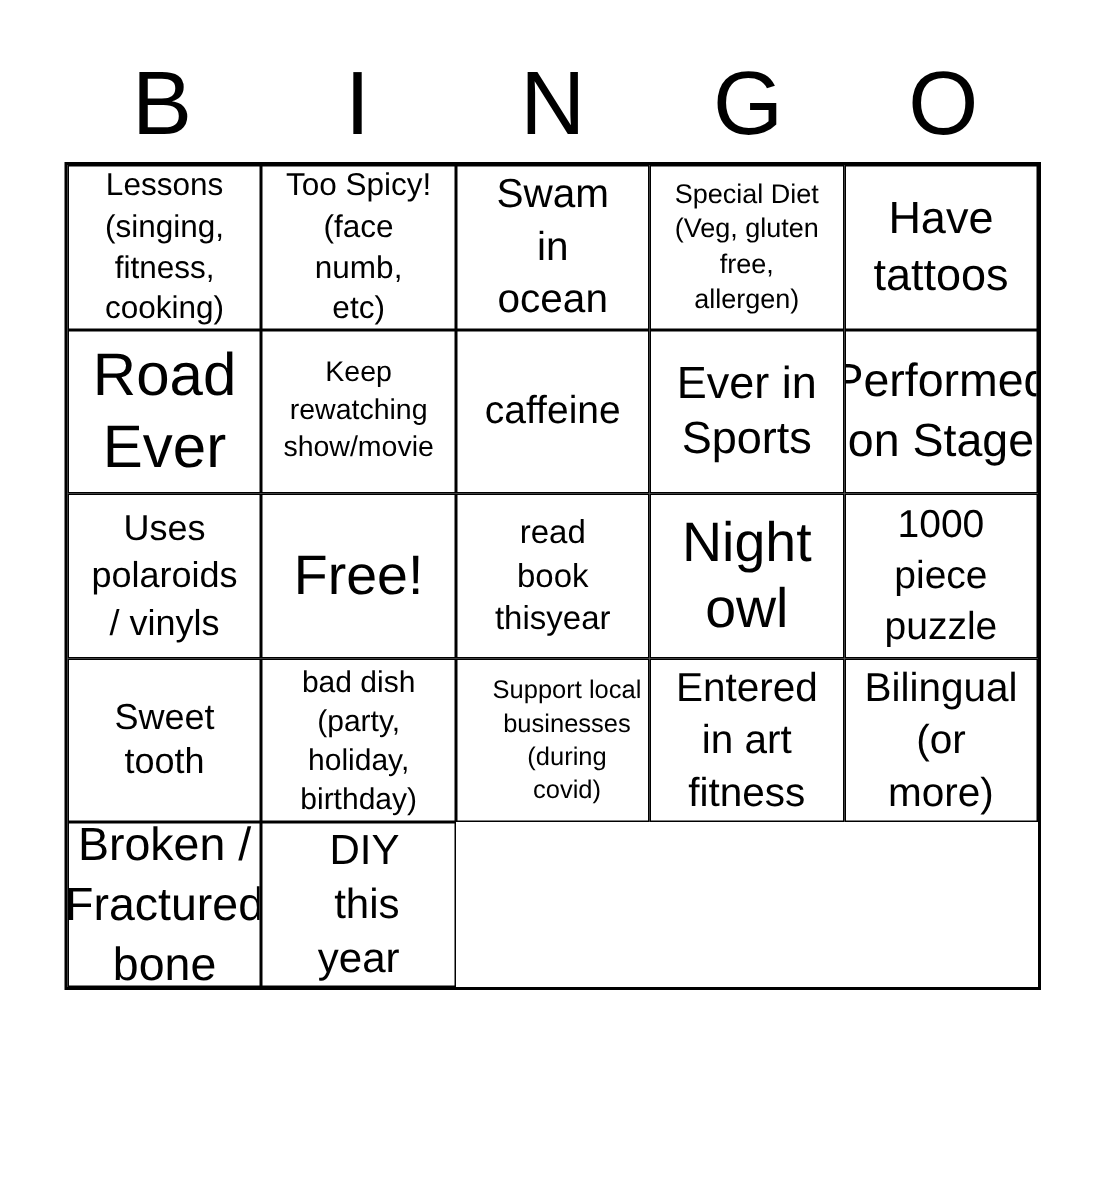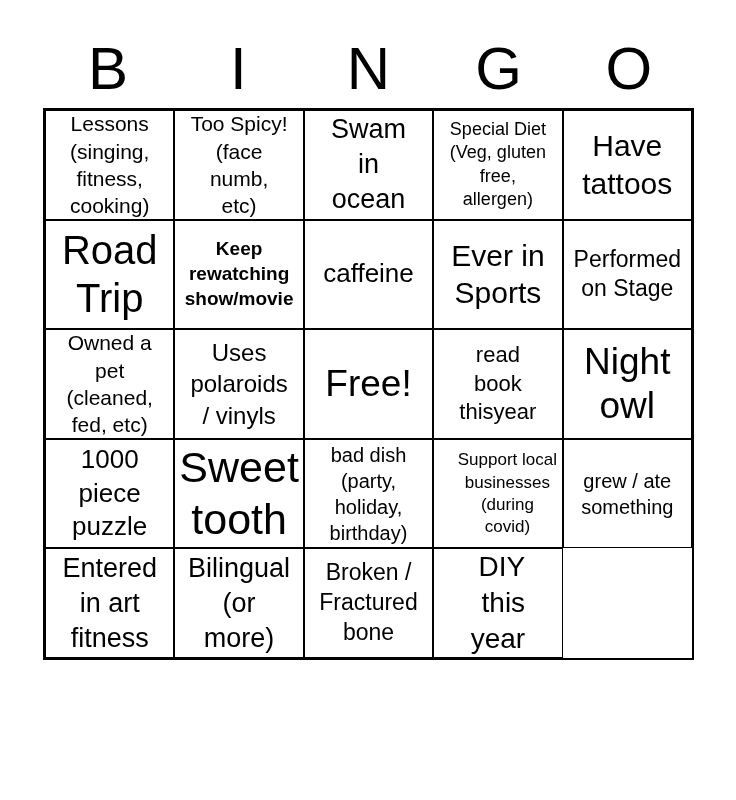--- a/index.html
+++ b/index.html
@@ -48,31 +48,31 @@
     text-align: center;
     white-space: pre-line;
     line-height: 1.3;
     padding: 1px;
     box-sizing: border-box;
     color: #000000;
     overflow: hidden;
   }
   .fs17 { font-size: 17px; padding-left: 20px; }
   .fs18 { font-size: 18px; }
-  .fs19 { font-size: 19px; font-weight: bold; }
+  .fs19 { font-size: 19px; }
   .fs20 { font-size: 20px; }
   .fs21 { font-size: 21px; }
-  .fs23 { font-size: 23px; }
+  .fs23 { font-size: 31px; }
   .fs24 { font-size: 24px; }
   .fs25 { font-size: 22px; }
   .fs26 { font-size: 26px; }
   .fs27 { font-size: 27px; }
   .fs28 { font-size: 28px; text-align: right; }
   .fs30 { font-size: 30px; line-height: 1.25; }
-  .fs34 { font-size: 43px; line-height: 1.2; }
+  .fs34 { font-size: 24px; line-height: 1.2; }
   .fs37 { font-size: 37px; line-height: 1.2; }
   .fs40 { font-size: 40px; line-height: 1.2; }
 </style>
 </head>
 <body>
 
 <div class="page">
 
   <div class="bingo-title">
     <span>B</span>
@@ -95,34 +95,30 @@
 in
 ocean</div>
     <div class="cell fs18">Special Diet
 (Veg, gluten
 free,
 allergen)</div>
     <div class="cell fs30">Have
 tattoos</div>
 
     <div class="cell fs40">Road
-Trip</div>
+Ever</div>
     <div class="cell fs19">Keep
 rewatching
 show/movie</div>
     <div class="cell fs26">caffeine</div>
     <div class="cell fs30">Ever in
 Sports</div>
     <div class="cell fs23">Performed
 on Stage</div>
 
-    <div class="cell fs21">Owned a
-pet
-(cleaned,
-fed, etc)</div>
     <div class="cell fs24">Uses
 polaroids
 / vinyls</div>
     <div class="cell fs37">Free!</div>
     <div class="cell fs25">read
 book
 thisyear</div>
     <div class="cell fs37">Night
 owl</div>
 
@@ -133,22 +129,20 @@
 tooth</div>
     <div class="cell fs20">bad dish
 (party,
 holiday,
 birthday)</div>
     <div class="cell fs17">Support local
 businesses
 (during
 covid)</div>
 
-    <div class="cell fs20">grew / ate
-something</div>
     <div class="cell fs27">Entered
 in art
 fitness</div>
     <div class="cell fs27">Bilingual
 (or
 more)</div>
     <div class="cell fs23">Broken /
 Fractured
 bone</div>
     <div class="cell fs28">DIY

